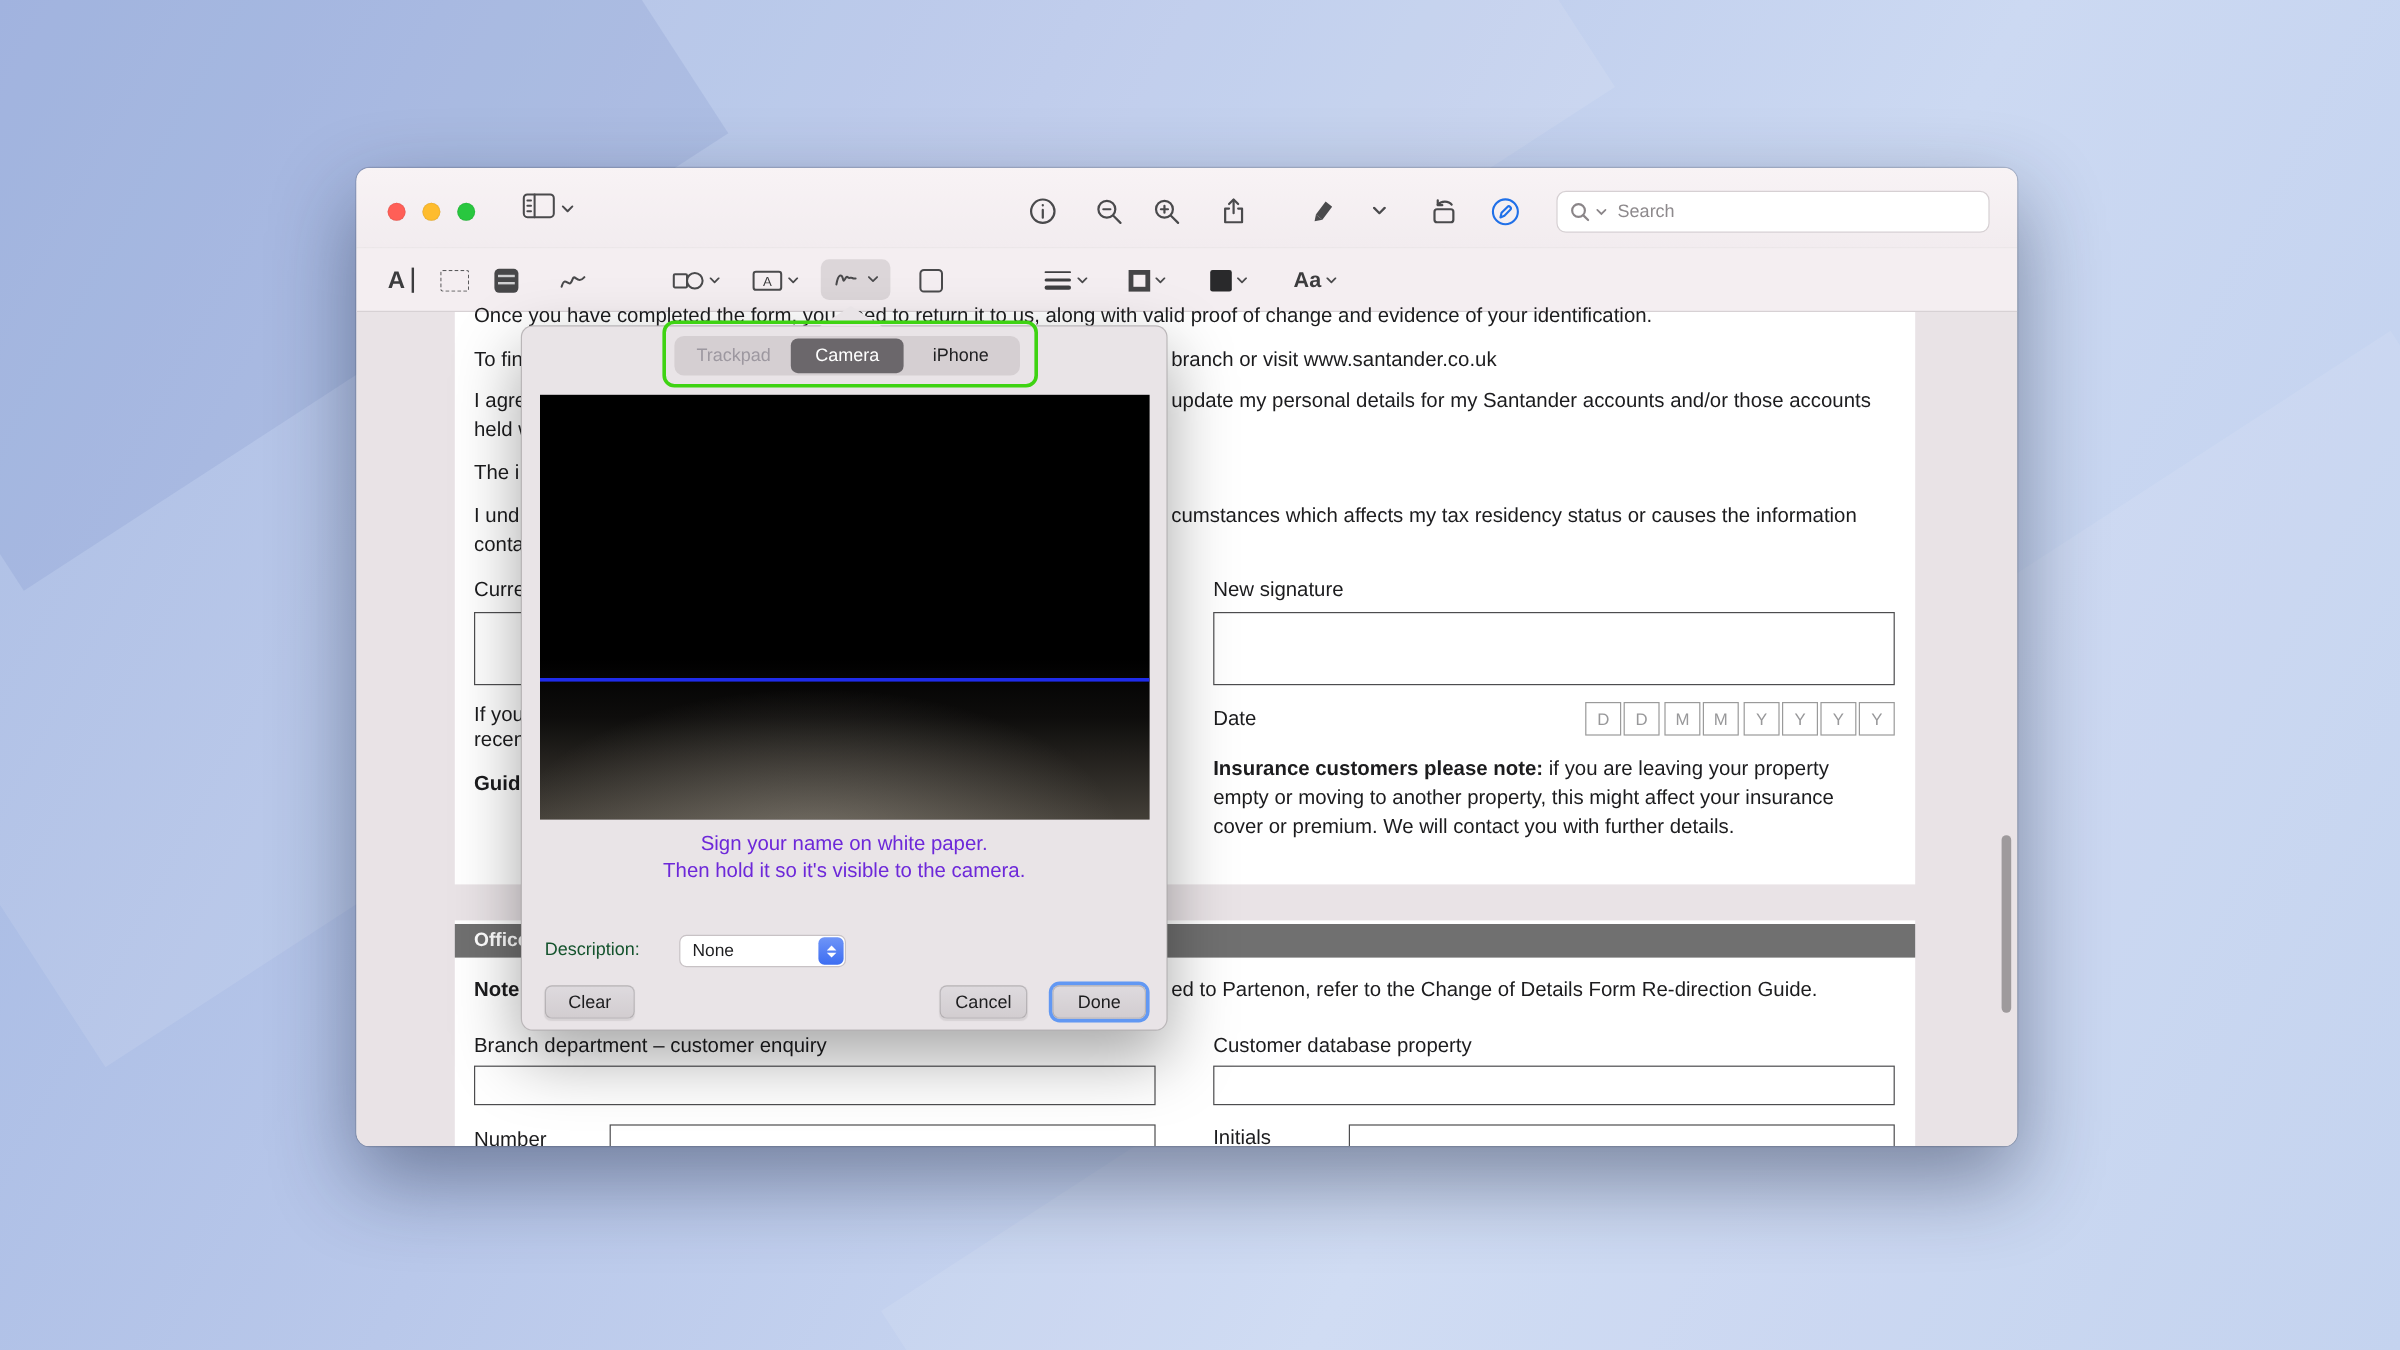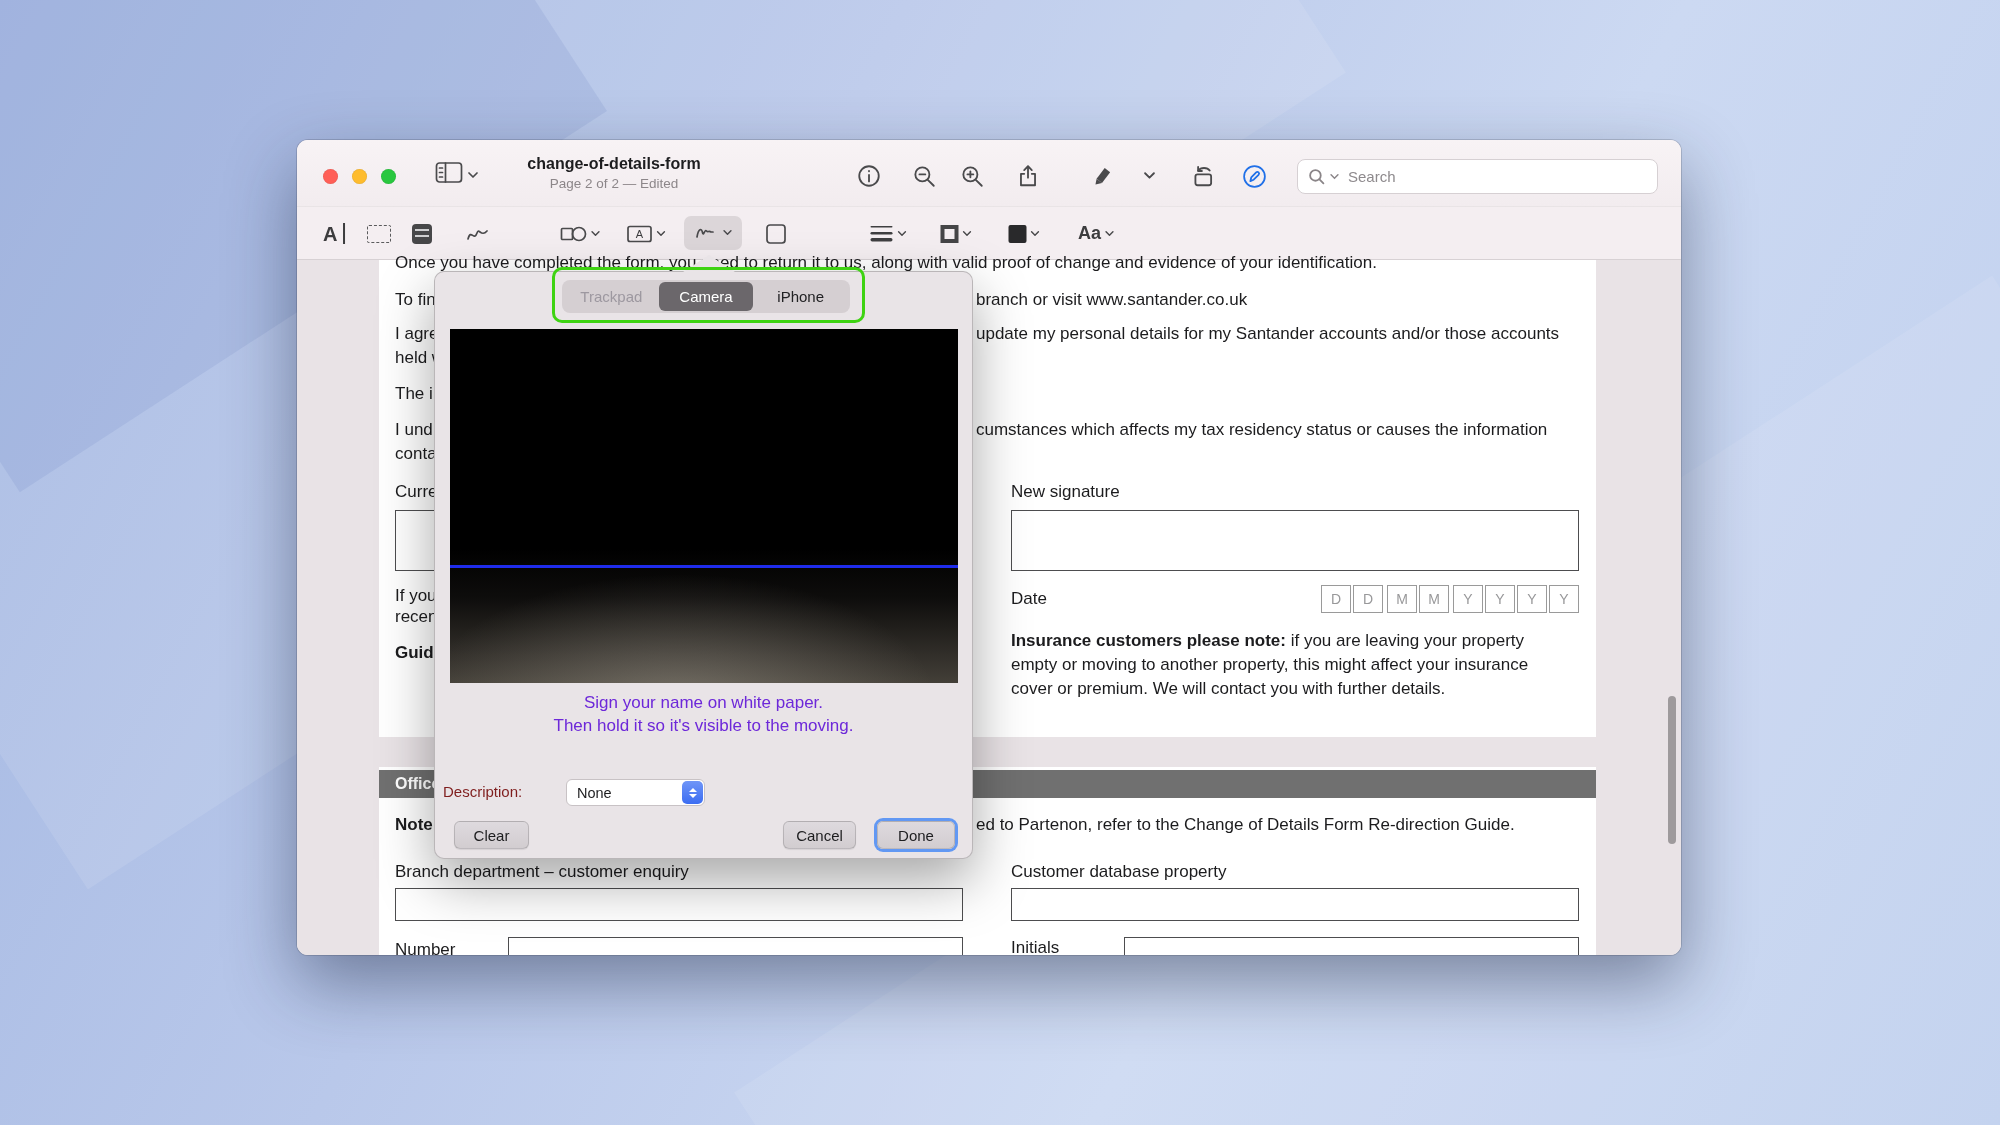--- a/index.html
+++ b/index.html
@@ -60,21 +60,21 @@
   .popover{position:absolute;left:137px;top:131px;width:539px;height:588px;background:#e9e4e7;border:1px solid rgba(0,0,0,0.2);border-radius:10px;box-sizing:border-box;z-index:50;box-shadow:0 22px 55px rgba(0,0,0,0.35);}
   .pop-arrow{position:absolute;left:386px;top:115px;width:0;height:0;border-left:26px solid transparent;border-right:26px solid transparent;border-bottom:17px solid #e9e4e7;z-index:51;}
   .segmented{position:absolute;left:127px;top:8px;width:288px;height:33px;background:#d5cfd2;border-radius:8px;display:flex;padding:2px;box-sizing:border-box;}
   .seg{flex:1;display:flex;align-items:center;justify-content:center;font-size:15px;border-radius:6px;color:#222224;}
   .seg.dim{color:#9d98a0;}
   .seg.sel{background:#6b676b;color:#ffffff;}
   .camera{position:absolute;left:15px;top:57px;width:508px;height:354px;background:linear-gradient(180deg,#000 0%,#000 62%,#0e0d0c 76%,#433f38 100%);overflow:hidden;}
   .camline{position:absolute;left:0;right:0;top:236px;height:3px;background:#1f2ceb;}
   .camglow{position:absolute;left:0;right:0;bottom:0;height:120px;background:radial-gradient(ellipse at 45% 115%, rgba(200,192,178,0.35), rgba(0,0,0,0) 65%);}
   .caption{position:absolute;left:0;width:100%;text-align:center;font-size:17px;color:#6d28d9;}
-  .desc-label{position:absolute;left:8px;top:511px;font-size:15px;color:#7f1d1d;}
+  .desc-label{position:absolute;left:19px;top:511px;font-size:15px;color:#14532d;}
   .dropdown{position:absolute;left:131px;top:507px;width:139px;height:27px;background:#ffffff;border:1px solid #c8c2c5;border-radius:6px;box-sizing:border-box;display:flex;align-items:center;}
   .dropdown .val{flex:1;font-size:14.5px;color:#1d1d1f;padding-left:10px;}
   .stepper{width:21px;height:23px;margin-right:1px;border-radius:5px;background:linear-gradient(#6f95f7,#3c6df2);display:flex;flex-direction:column;align-items:center;justify-content:center;gap:2px;}
   .tri-up{width:0;height:0;border-left:4px solid transparent;border-right:4px solid transparent;border-bottom:4.5px solid #fff;}
   .tri-dn{width:0;height:0;border-left:4px solid transparent;border-right:4px solid transparent;border-top:4.5px solid #fff;}
   .pbtn{position:absolute;top:549px;height:28px;border-radius:6px;background:linear-gradient(#dedade,#d2cdd0);border:1px solid rgba(0,0,0,0.15);box-shadow:0 1px 1px rgba(0,0,0,0.08);font-size:15px;color:#1d1d1f;display:flex;align-items:center;justify-content:center;box-sizing:border-box;}
   .pbtn.clear{left:19px;width:75px;}
   .pbtn.cancel{left:348px;width:73px;}
   .pbtn.done{left:442px;width:78px;box-shadow:0 0 0 3px rgba(74,139,245,0.85);}
   .green-box{position:absolute;left:255px;top:127px;width:307px;height:50px;border:3px solid #3ed312;border-radius:10px;z-index:60;}
@@ -106,24 +106,20 @@
             <line x1="4.5" y1="16" x2="7.5" y2="16"></line>
           </svg>
       </span>
       <span>
         <svg class="ic" width="10" height="7" viewBox="0 0 10 7">
             <path d="M1 1 L5 5 L9 1"></path>
           </svg>
       </span>
     </div>
 
-    <div class="title-block">
-      <div class="t">change-of-details-form</div>
-      <div class="s">Page 2 of 2 — Edited</div>
-    </div>
 
     <div class="tbtn" style="left:572px;">
       <svg class="ic" width="26" height="26" viewBox="0 0 24 24">
           <circle cx="12" cy="12" r="9"></circle>
           <line x1="12" y1="11" x2="12" y2="17"></line>
           <line x1="12" y1="7.3" x2="12" y2="7.6"></line>
         </svg>
     </div>
     <div class="tbtn" style="left:627px;">
       <svg class="ic" width="26" height="26" viewBox="0 0 24 24">
@@ -325,21 +321,21 @@
     <div class="segmented">
       <div class="seg dim">Trackpad</div>
       <div class="seg sel">Camera</div>
       <div class="seg">iPhone</div>
     </div>
     <div class="camera">
       <div class="camglow"></div>
       <div class="camline"></div>
     </div>
     <div class="caption" style="top:421px;">Sign your name on white paper.</div>
-    <div class="caption" style="top:444px;">Then hold it so it's visible to the moving.</div>
+    <div class="caption" style="top:444px;">Then hold it so it's visible to the camera.</div>
     <div class="desc-label">Description:</div>
     <div class="dropdown">
       <span class="val">None</span>
       <span class="stepper">
           <span class="tri-up"></span>
           <span class="tri-dn"></span>
         </span>
     </div>
     <div class="pbtn clear">Clear</div>
     <div class="pbtn cancel">Cancel</div>

